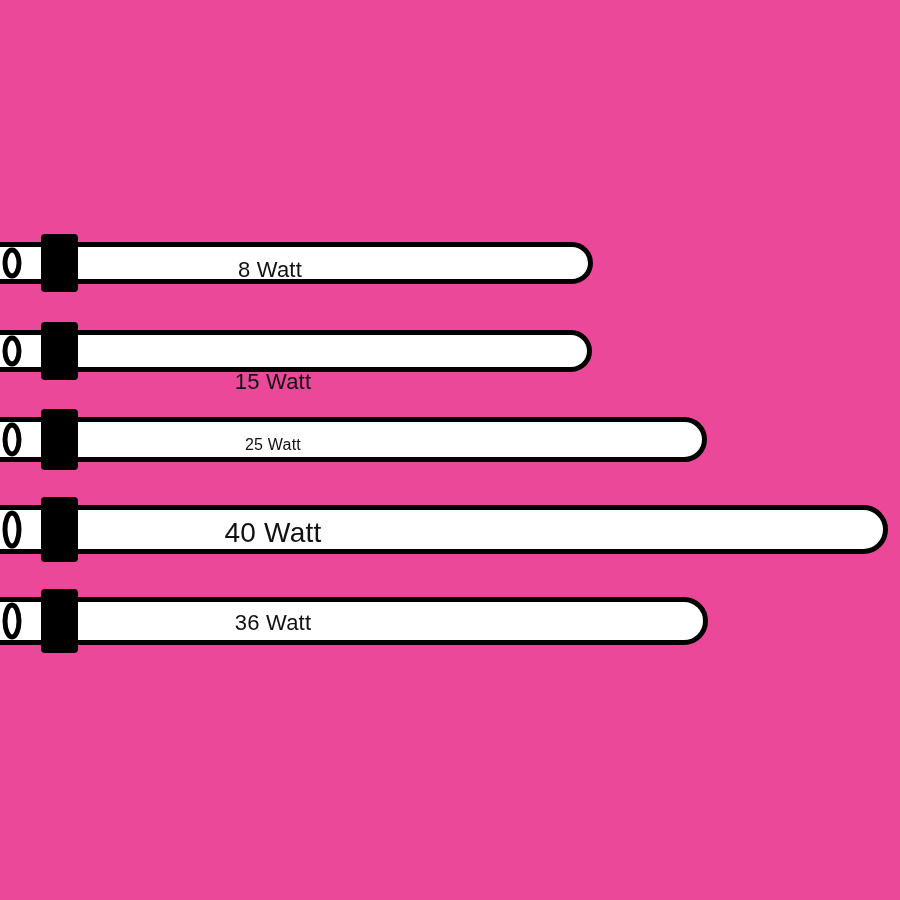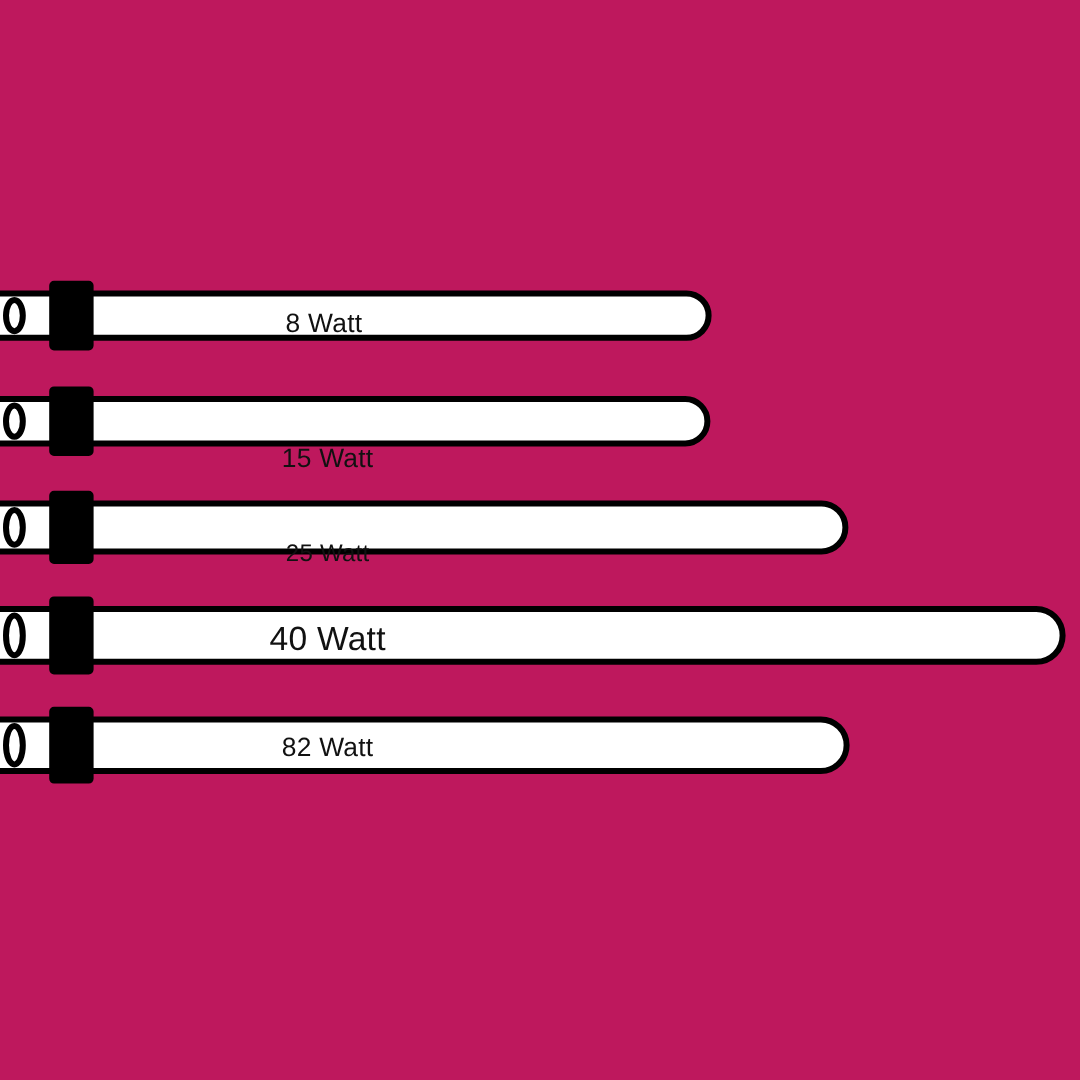--- a/index.html
+++ b/index.html
@@ -13,21 +13,21 @@
     position: relative;
     overflow: hidden;
     font-family: "Liberation Sans", sans-serif;
   }
   #diagram-canvas {
     position: absolute;
     left: 0;
     top: 0;
     width: 900px;
     height: 900px;
-    background: #be185d;
+    background: #ec4899;
   }
   .tube-label {
     position: absolute;
     color: #111111;
     font-family: "Liberation Sans", sans-serif;
     font-weight: 400;
     white-space: nowrap;
     letter-spacing: 0.2px;
     text-align: center;
     transform: translate(-50%, -50%);
@@ -62,17 +62,17 @@
       </g>
       <g>
         <path d="M -14 599.5 L 684 599.5 A 21.5 21.5 0 0 1 684 642.5 L -14 642.5" fill="#ffffff" stroke="#000000" stroke-width="5" stroke-linejoin="round"></path>
         <ellipse cx="12" cy="621" rx="7" ry="16" fill="#ffffff" stroke="#000000" stroke-width="5"></ellipse>
         <rect x="42" y="590" width="35" height="62" fill="#000000" stroke="#000000" stroke-width="2" stroke-linejoin="round" rx="3"></rect>
       </g>
     </svg>
   <div id="label-layer">
       <div class="tube-label" style="left: 270px; top: 270px; font-size: 22px; color: rgb(17, 17, 17);">8 Watt</div>
       <div class="tube-label" style="left: 273px; top: 358px; font-size: 22px; color: rgb(17, 17, 17); margin-top: 24px;">15 Watt</div>
-      <div class="tube-label" style="left: 273px; top: 445px; font-size: 20px; color: rgb(17, 17, 17); margin-top: 17px;">25 Watt</div>
+      <div class="tube-label" style="left: 273px; top: 445px; font-size: 16px; color: rgb(17, 17, 17);">25 Watt</div>
       <div class="tube-label" style="left: 273px; top: 533px; font-size: 28px; color: rgb(17, 17, 17);">40 Watt</div>
-      <div class="tube-label" style="left: 273px; top: 623px; font-size: 22px; color: rgb(17, 17, 17);">82 Watt</div>
+      <div class="tube-label" style="left: 273px; top: 623px; font-size: 22px; color: rgb(17, 17, 17);">36 Watt</div>
     </div>
 </div>
 
 </body></html>

